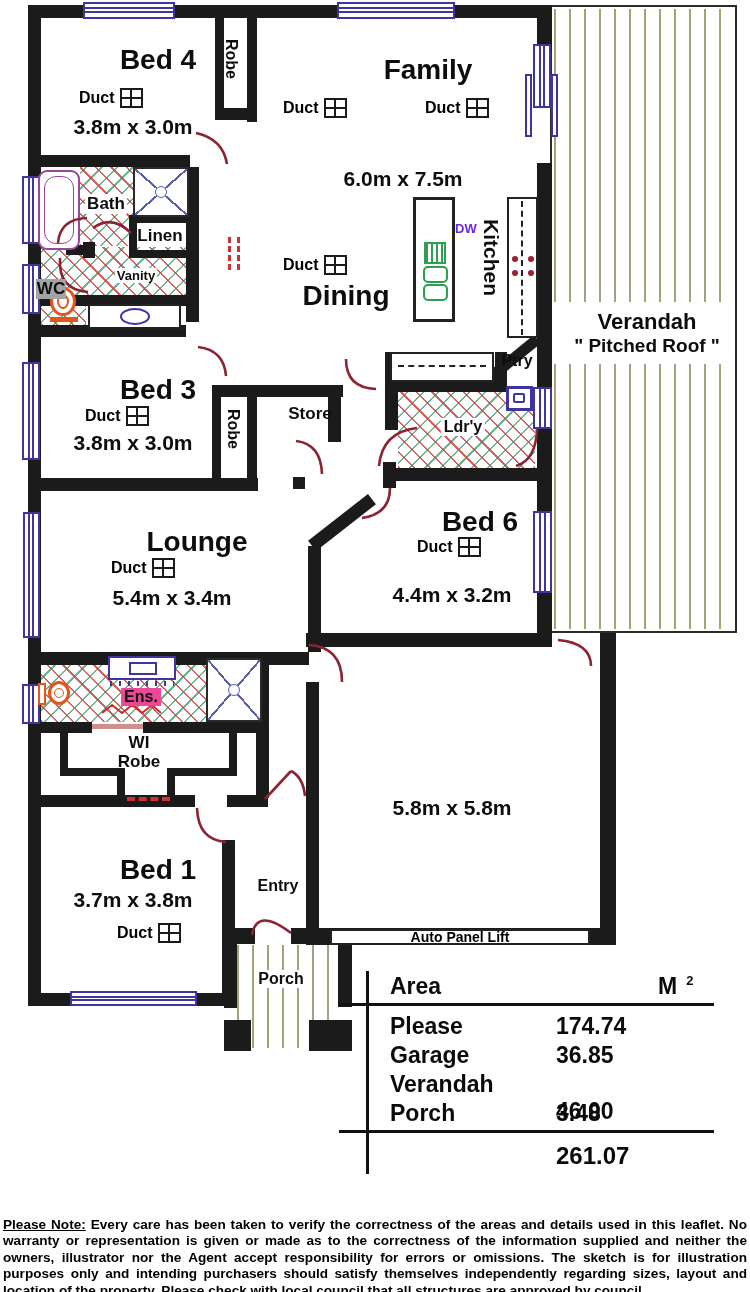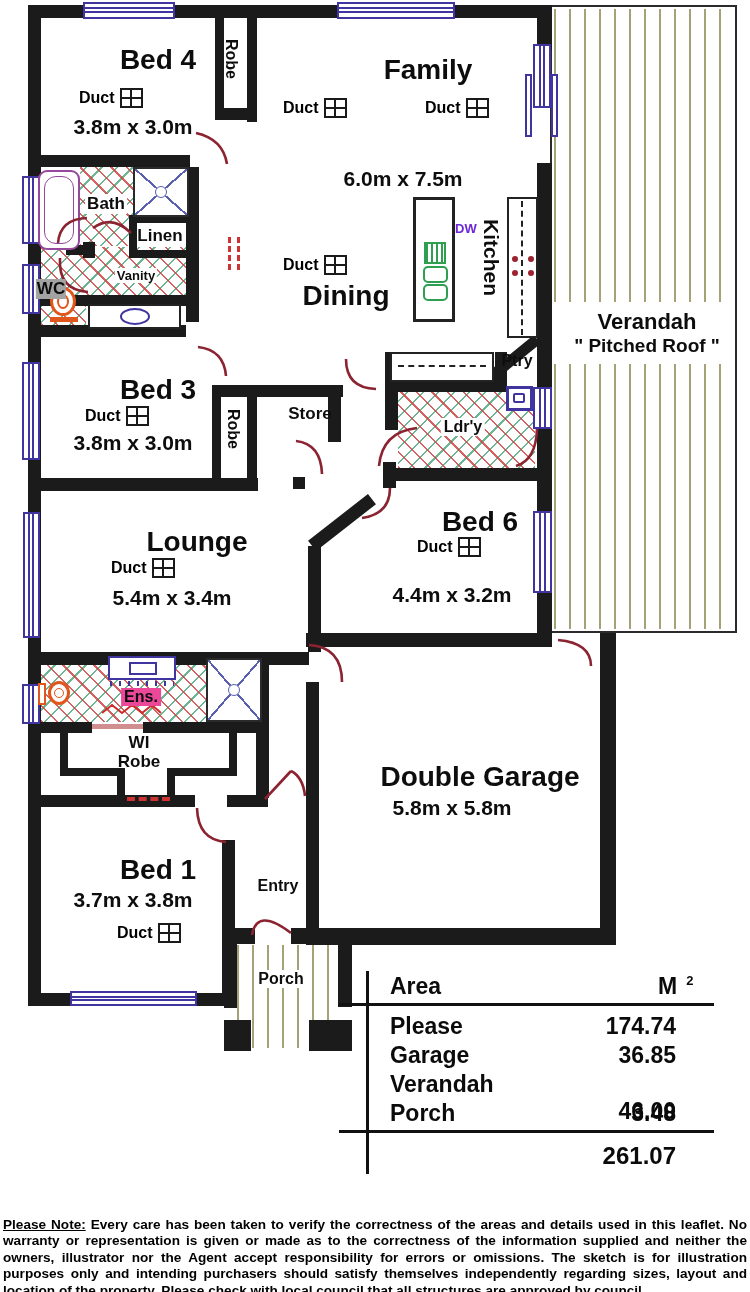--- a/index.html
+++ b/index.html
@@ -36,21 +36,21 @@
   .xbox::before{content:"";position:absolute;left:50%;top:50%;width:12px;height:12px;margin:-6px 0 0 -6px;
     background:#fff;border:1.5px solid #5a5fb0;border-radius:50%;box-sizing:border-box;}
   .rdash-v{position:absolute;width:0;border-left:3px dashed #cc3434;}
   .rdash-h{position:absolute;height:0;border-top:4px dashed #cc3434;}
   .kdash-v{position:absolute;width:0;border-left:2px dashed #222;}
   .kdash-h{position:absolute;height:0;border-top:2px dashed #222;}
   .dot{position:absolute;width:6px;height:6px;border-radius:50%;background:#9c2230;}
   .whitebox{position:absolute;background:#fff;border:2px solid #222;box-sizing:border-box;}
   .table-line{position:absolute;background:#111;}
   .tbl-txt{position:absolute;font-weight:bold;font-size:23px;color:#0b0b0b;white-space:nowrap;}
-  .tbl-val{position:absolute;font-weight:bold;font-size:23px;color:#0b0b0b;text-align:right;width:120px;}
+  .tbl-val{position:absolute;font-weight:bold;font-size:23px;color:#0b0b0b;text-align:left;width:120px;}
   #disclaimer{position:absolute;left:3px;top:1203px;width:744px;font-size:13.6px;font-weight:bold;
     line-height:1.22;text-align:justify;color:#000;}
   #disclaimer .lead{text-decoration:underline;}
 </style>
 </head>
 <body>
 
 <div id="stage">
 
   <div style="position:absolute;left:550px;top:5px;width:187px;height:628px;border:2.5px solid #2b2b2b;box-sizing:border-box;background:#fff;">
@@ -180,20 +180,23 @@
   <div class="dot" style="left:512px;top:270px;"></div>
   <div class="dot" style="left:528px;top:270px;"></div>
 
   <div class="whitebox" style="left:390px;top:352px;width:104px;height:30px;border-width:2.5px;"></div>
   <div class="kdash-h" style="left:398px;top:365px;width:88px;"></div>
 
   <div style="position:absolute;left:506px;top:386px;width:27px;height:25px;border:3px solid #4035a0;box-sizing:border-box;background:#fff;">
     <div style="position:absolute;left:4px;top:4px;width:12px;height:10px;border:2px solid #4035a0;border-radius:2px;box-sizing:border-box;"></div>
   </div>
 
+  <div style="position:absolute;left:330px;top:929px;width:260px;height:16px;background:#fff;border:2px solid #222;box-sizing:border-box;display:flex;align-items:center;justify-content:center;">
+    <span style="font-weight:bold;font-size:14px;">Auto Panel Lift</span>
+  </div>
 
   <div class="rdash-v" style="left:228px;top:237px;height:33px;"></div>
   <div class="rdash-v" style="left:237px;top:237px;height:33px;"></div>
   <div class="rdash-h" style="left:127px;top:797px;width:43px;"></div>
 
   <svg width="750" height="1060" viewBox="0 0 750 1060" style="position:absolute;left:0;top:0;pointer-events:none;">
     <g stroke="#8b2331" stroke-width="2.6" fill="none">
       <path d="M196,133 Q223,139 227,164"></path>
       <path d="M93,228 Q112,214 131,233"></path>
       <path d="M60,258 Q58,290 88,292"></path>
@@ -279,21 +282,20 @@
   <div class="lbl room-name" style="left:130px;top:854px;">Bed 1</div>
   <div class="lbl room-dims" style="left:133px;top:888px;">3.7m x 3.8m</div>
   <div class="duct-row" style="left:117px;top:923px;">
       <span class="duct-lbl">Duct</span>
       <span class="duct-icon"></span>
     </div>
 
   <div class="lbl small-lbl" style="left:278px;top:877px;font-size:16px;">Entry</div>
   <div class="lbl small-lbl" style="left:281px;top:970px;font-size:16px;background:#fff;padding:0 2px;">Porch</div>
 
-  <div class="lbl room-name" style="left:452px;top:761px;">Double Garage</div>
   <div class="lbl room-dims" style="left:452px;top:796px;">5.8m x 5.8m</div>
 
   <div class="table-line" style="left:366px;top:971px;width:3px;height:203px;"></div>
   <div class="table-line" style="left:339px;top:1003px;width:375px;height:3px;"></div>
   <div class="table-line" style="left:339px;top:1130px;width:375px;height:3px;"></div>
   <div class="tbl-txt" style="left:390px;top:973px;">Area</div>
   <div class="tbl-txt" style="left:658px;top:973px;"><span>M</span><sup style="font-size:13px;margin-left:9px;">2</sup></div>
   <div class="tbl-txt" style="left:390px;top:1013px;">Please</div>
   <div class="tbl-val" style="left:556px;top:1013px;">174.74</div>
   <div class="tbl-txt" style="left:390px;top:1042px;">Garage</div>

